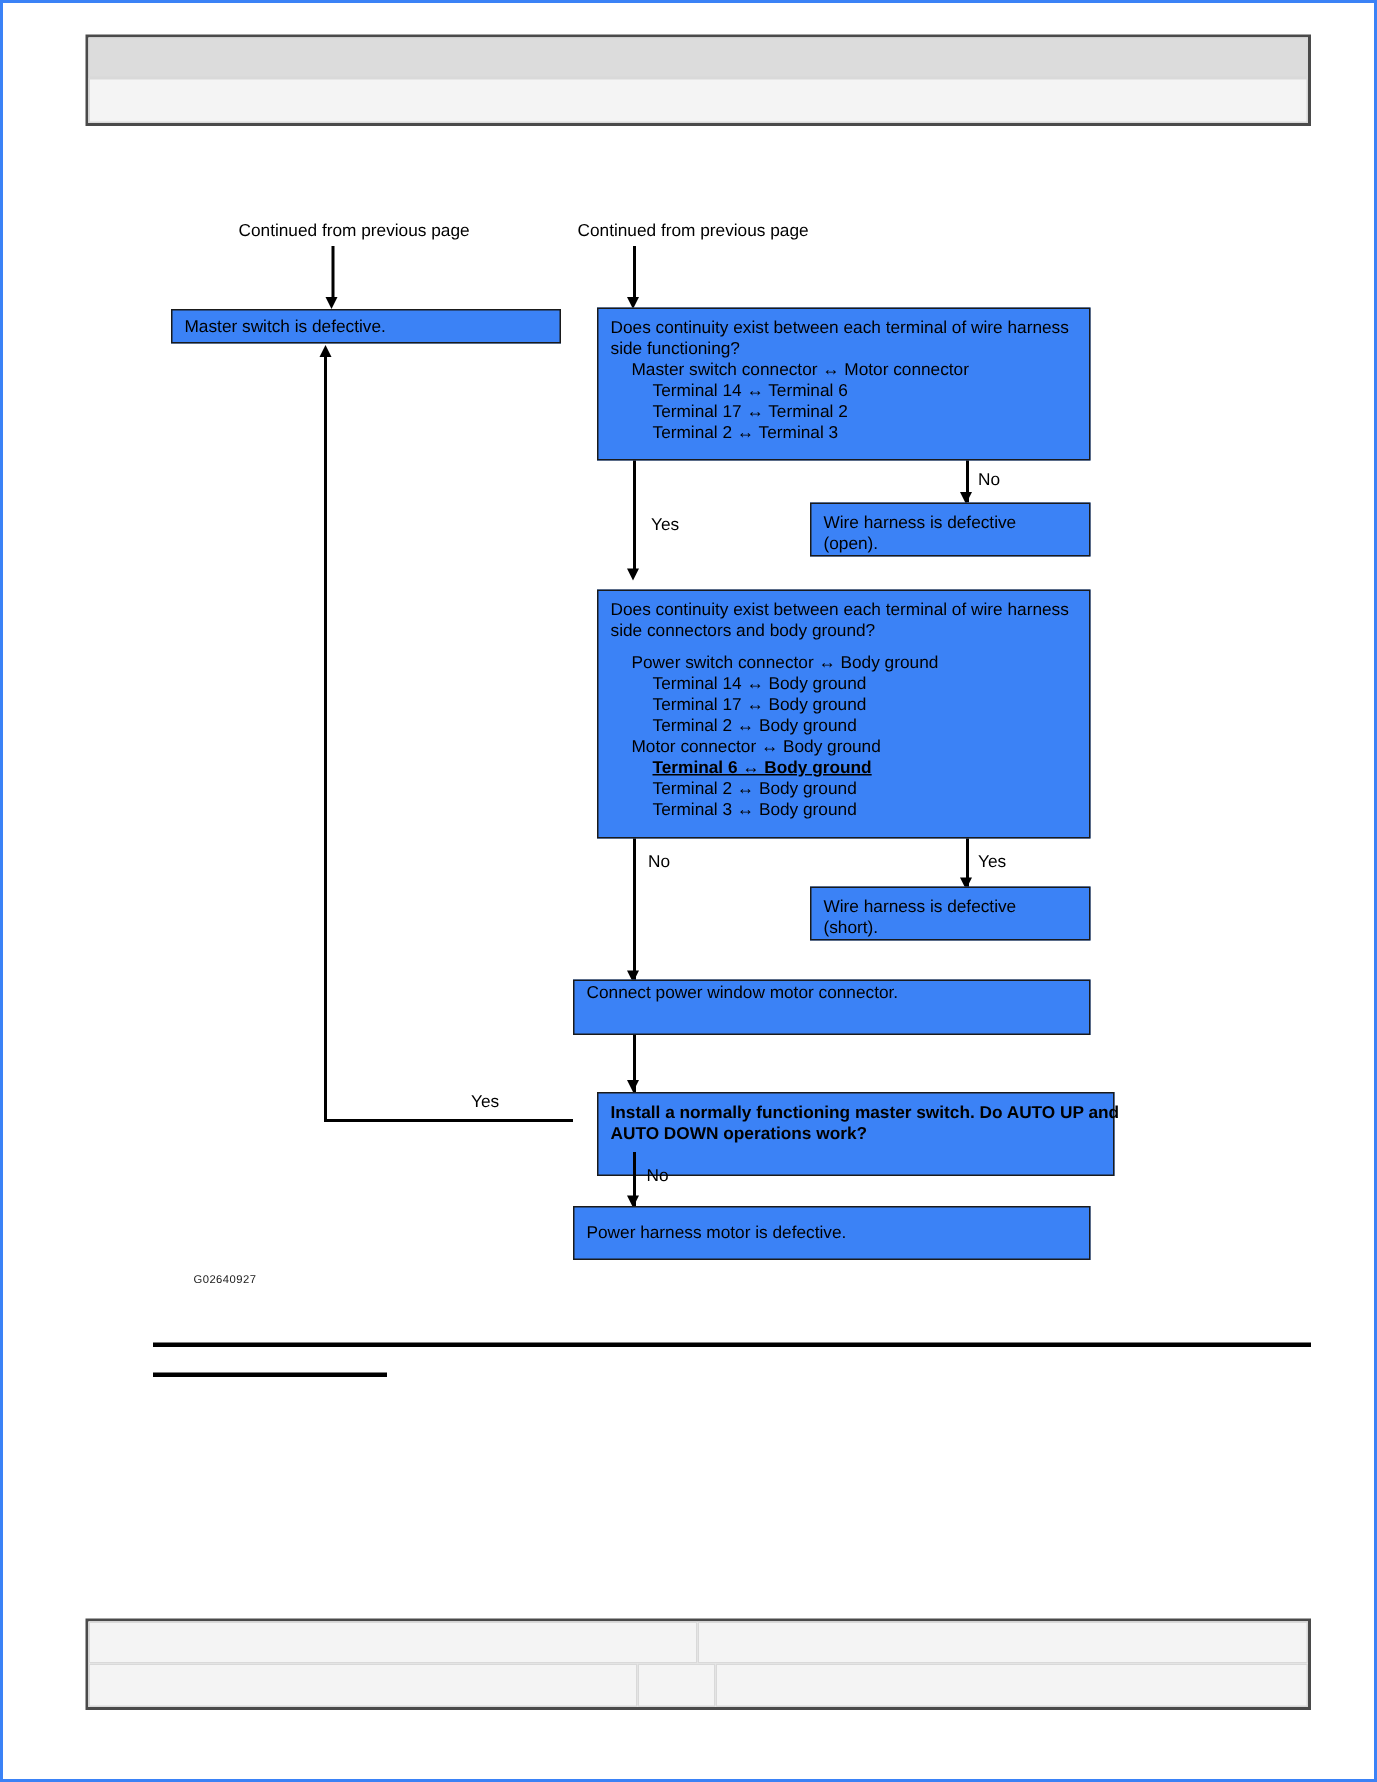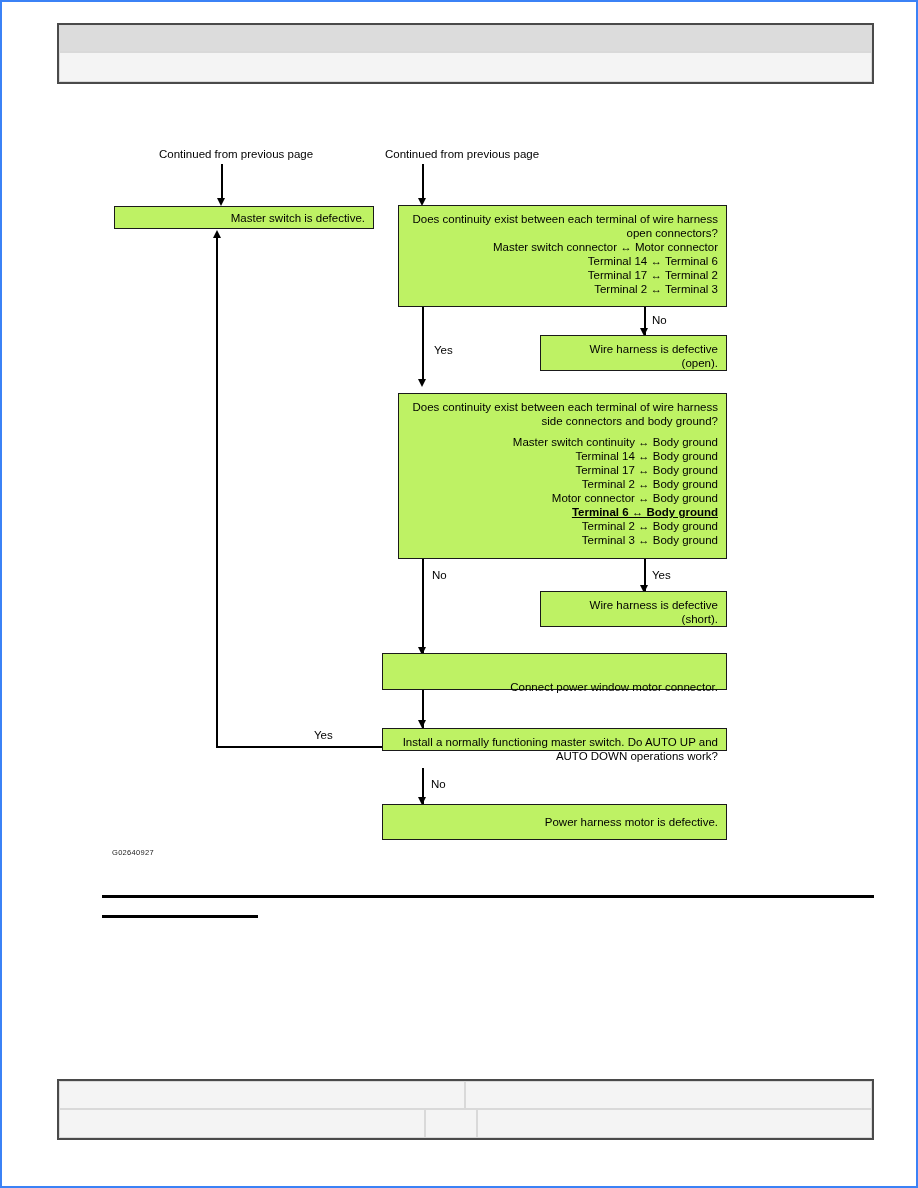--- a/index.html
+++ b/index.html
@@ -75,27 +75,26 @@
   #chart {
     position: absolute;
     left: 0;
     top: 0;
     width: 918px;
     height: 1188px;
   }
   .node {
     position: absolute;
     border: 1px solid #1a1a1a;
-    background: #bef264;
+    background: #3b82f6;
     box-sizing: border-box;
     font-size: 11.5px;
     line-height: 14px;
     color: #000000;
     padding: 6px 8px;
-    text-align: right;
   }
   .node .ln { display: block; white-space: pre; }
   .node .ind1 { padding-left: 14px; }
   .node .ind2 { padding-left: 28px; }
   .node .gap { height: 7px; display: block; }
   .bold { font-weight: bold; text-decoration: underline; }
 
   .caption {
     position: absolute;
     font-size: 11.5px;
@@ -165,21 +164,21 @@
       <span class="ln">Master switch is defective.</span>
     </div>
 
     <div class="arrow-up" style="left:211px; top:228px;"></div>
     <div class="vline" style="left:214px; top:234px; height:512px;"></div>
     <div class="hline" style="left:214px; top:744px; width:166px;"></div>
     <div class="branch-label" style="left:312px; top:726px;">Yes</div>
 
     <div class="node" id="node-continuity-terminals" style="left:396px; top:203px; width:329px; height:102px;">
       <span class="ln">Does continuity exist between each terminal of wire harness</span>
-      <span class="ln">open connectors?</span>
+      <span class="ln">side functioning?</span>
       <span class="ln ind1">Master switch connector ↔ Motor connector</span>
       <span class="ln ind2">Terminal 14 ↔ Terminal 6</span>
       <span class="ln ind2">Terminal 17 ↔ Terminal 2</span>
       <span class="ln ind2">Terminal 2 ↔ Terminal 3</span>
     </div>
 
     <div class="vline" style="left:420px; top:305px; height:76px;"></div>
     <div class="arrow-down" style="left:416px; top:377px;"></div>
     <div class="branch-label" style="left:432px; top:341px;">Yes</div>
 
@@ -189,21 +188,21 @@
 
     <div class="node" id="node-harness-open" style="left:538px; top:333px; width:187px; height:36px;">
       <span class="ln">Wire harness is defective</span>
       <span class="ln">(open).</span>
     </div>
 
     <div class="node" id="node-continuity-ground" style="left:396px; top:391px; width:329px; height:166px;">
       <span class="ln">Does continuity exist between each terminal of wire harness</span>
       <span class="ln">side connectors and body ground?</span>
       <span class="gap"></span>
-      <span class="ln ind1">Master switch continuity ↔ Body ground</span>
+      <span class="ln ind1">Power switch connector ↔ Body ground</span>
       <span class="ln ind2">Terminal 14 ↔ Body ground</span>
       <span class="ln ind2">Terminal 17 ↔ Body ground</span>
       <span class="ln ind2">Terminal 2 ↔ Body ground</span>
       <span class="ln ind1">Motor connector ↔ Body ground</span>
       <span class="ln ind2 bold">Terminal 6 ↔ Body ground</span>
       <span class="ln ind2">Terminal 2 ↔ Body ground</span>
       <span class="ln ind2">Terminal 3 ↔ Body ground</span>
     </div>
 
     <div class="vline" style="left:420px; top:557px; height:96px;"></div>
@@ -212,41 +211,41 @@
 
     <div class="vline" style="left:642px; top:557px; height:34px;"></div>
     <div class="arrow-down" style="left:638px; top:583px;"></div>
     <div class="branch-label" style="left:650px; top:566px;">Yes</div>
 
     <div class="node" id="node-harness-short" style="left:538px; top:589px; width:187px; height:36px;">
       <span class="ln">Wire harness is defective</span>
       <span class="ln">(short).</span>
     </div>
 
-    <div class="node" id="node-connect-motor" style="left:380px; top:651px; width:345px; height:37px; padding-top:26px;">
+    <div class="node" id="node-connect-motor" style="left:380px; top:651px; width:345px; height:37px; padding-top:1px;">
       <span class="ln">Connect power window motor connector.</span>
     </div>
 
     <div class="vline" style="left:420px; top:688px; height:38px;"></div>
     <div class="arrow-down" style="left:416px; top:718px;"></div>
 
-    <div class="node" id="node-install-master-switch" style="left:380px; top:726px; width:345px; height:23px;">
+    <div class="node" id="node-install-master-switch" style="left:396px; top:726px; width:345px; height:56px;font-weight:bold;">
       <span class="ln">Install a normally functioning master switch. Do AUTO UP and</span>
       <span class="ln">AUTO DOWN operations work?</span>
     </div>
 
     <div class="vline" style="left:420px; top:766px; height:37px;"></div>
     <div class="arrow-down" style="left:416px; top:795px;"></div>
     <div class="branch-label" style="left:429px; top:775px;">No</div>
 
     <div class="node" id="node-motor-defective" style="left:380px; top:802px; width:345px; height:36px; padding-top:10px;">
       <span class="ln">Power harness motor is defective.</span>
     </div>
 
-    <div class="figcode" style="left:110px; top:846px;text-align:right;">G02640927</div>
+    <div class="figcode" style="left:127px; top:846px;text-align:right;">G02640927</div>
   </div>
 
   <div class="rule" id="rule-wide"></div>
   <div class="rule" id="rule-short"></div>
 
   <div class="frame-table" id="footer-table">
     <div class="frame-row r1">
       <div class="frame-cell light" id="footer-cell-1"></div>
       <div class="frame-cell light" id="footer-cell-2"></div>
     </div>

